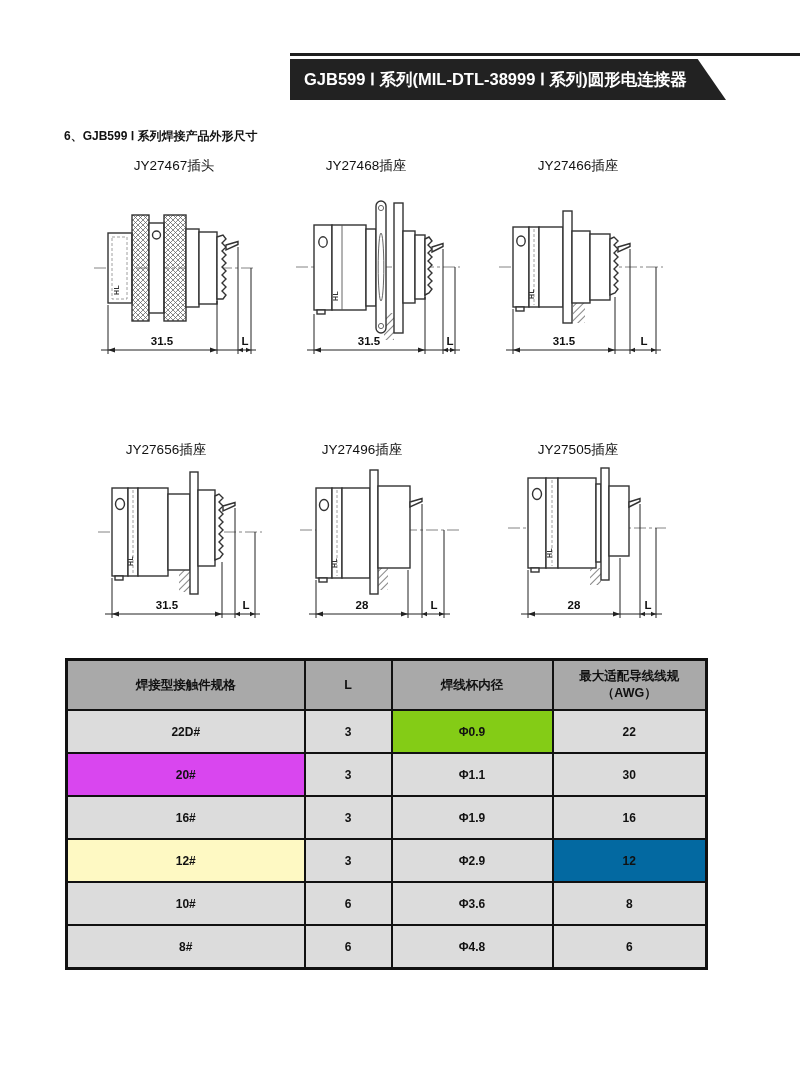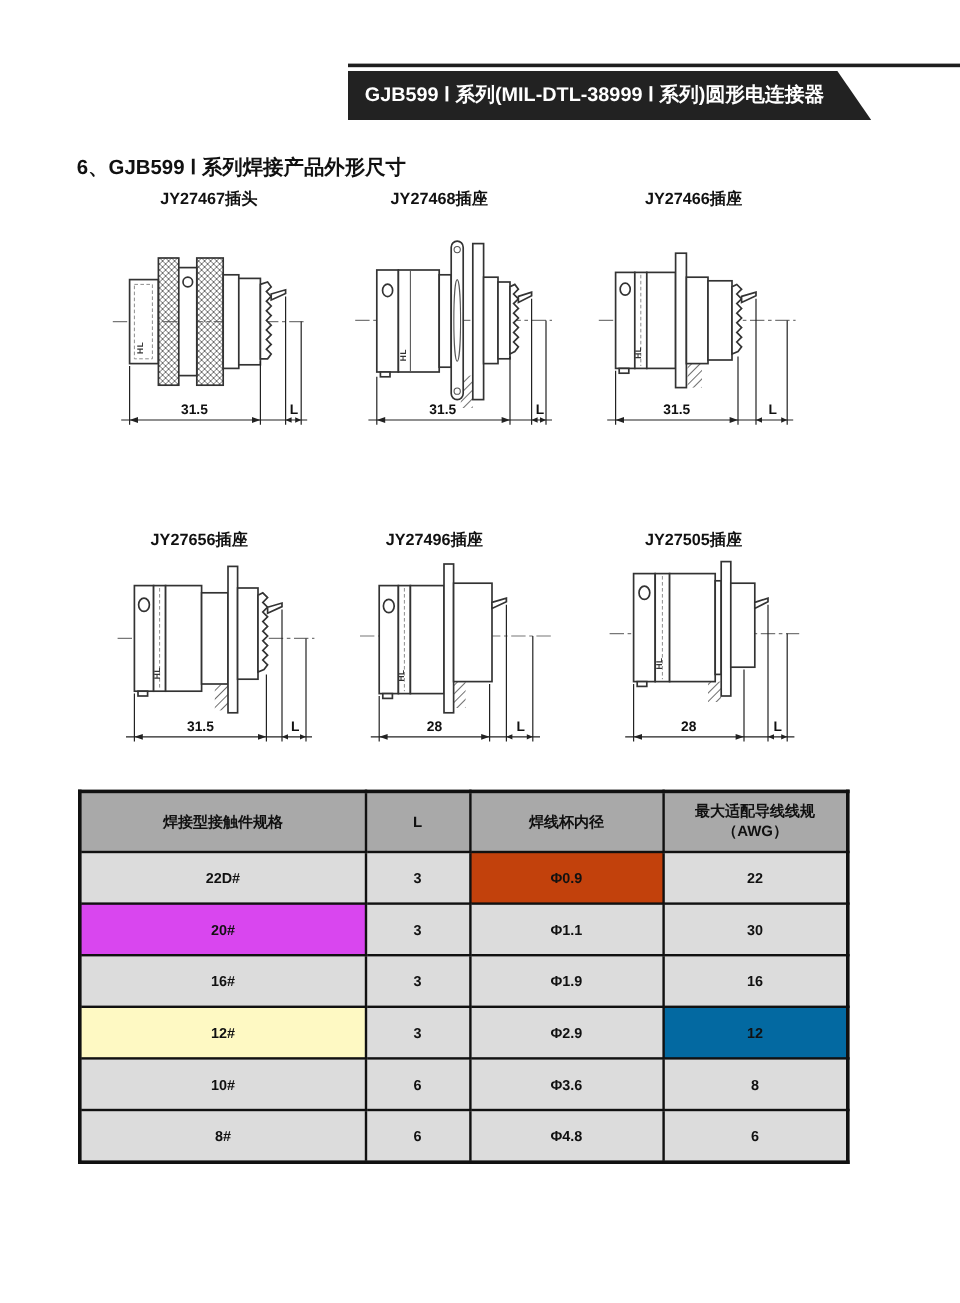--- a/index.html
+++ b/index.html
@@ -6,23 +6,23 @@
   #page{position:relative;width:800px;height:1086px;background:#fff;overflow:hidden;
         font-family:"Liberation Sans",sans-serif;color:#111;}
 
   
   .top-rule{position:absolute;left:290px;top:53px;width:510px;height:3px;background:#1e1e1e;}
   .banner{position:absolute;left:290px;top:59px;width:436px;height:41px;background:#222;
           clip-path:polygon(0 0,93.5% 0,100% 100%,0 100%);}
   .banner span{display:block;line-height:41px;padding-left:14px;color:#fff;
                font-size:16.5px;font-weight:bold;white-space:nowrap;}
 
-  .section-title{position:absolute;left:64px;top:128px;font-size:17px;font-weight:bold;}
-
-  .dwg-label{position:absolute;transform:translateX(-50%);font-size:13.5px;font-weight:bold;white-space:nowrap;}
+  .section-title{position:absolute;left:64px;top:128px;font-size:12px;font-weight:bold;}
+
+  .dwg-label{position:absolute;transform:translateX(-50%);font-size:13.5px;font-weight:normal;white-space:nowrap;}
   .dwg{position:absolute;}
 
   
   .ol{fill:#fff;stroke:#333;stroke-width:1.4;}
   .thin{fill:none;stroke:#555;stroke-width:0.9;}
   .cl{stroke:#777;stroke-width:0.9;fill:none;stroke-dasharray:12 3 3 3;}
   .dash{fill:none;stroke:#888;stroke-width:0.8;stroke-dasharray:3 2;}
   .knurlrect{fill:url(#knurl);stroke:#333;stroke-width:1.4;}
   .hatchrect{fill:url(#hatch);stroke:none;}
   .dimline{stroke:#222;stroke-width:1;fill:none;}
@@ -249,21 +249,21 @@
         <th style="background:#a9a9a9">焊接型接触件规格</th>
         <th style="background:#a9a9a9">L</th>
         <th style="background:#a9a9a9">焊线杯内径</th>
         <th style="background:#a9a9a9">最大适配导线线规（AWG）</th>
       </tr>
     </thead>
     <tbody>
       <tr>
         <td style="background:#dcdcdc">22D#</td>
         <td style="background:#dcdcdc">3</td>
-        <td style="background:#c2410c">Φ0.9</td>
+        <td style="background:#84cc16">Φ0.9</td>
         <td style="background:#dcdcdc">22</td>
       </tr>
       <tr>
         <td style="background:#d946ef">20#</td>
         <td style="background:#dcdcdc">3</td>
         <td style="background:#dcdcdc">Φ1.1</td>
         <td style="background:#dcdcdc">30</td>
       </tr>
       <tr>
         <td style="background:#dcdcdc">16#</td>

